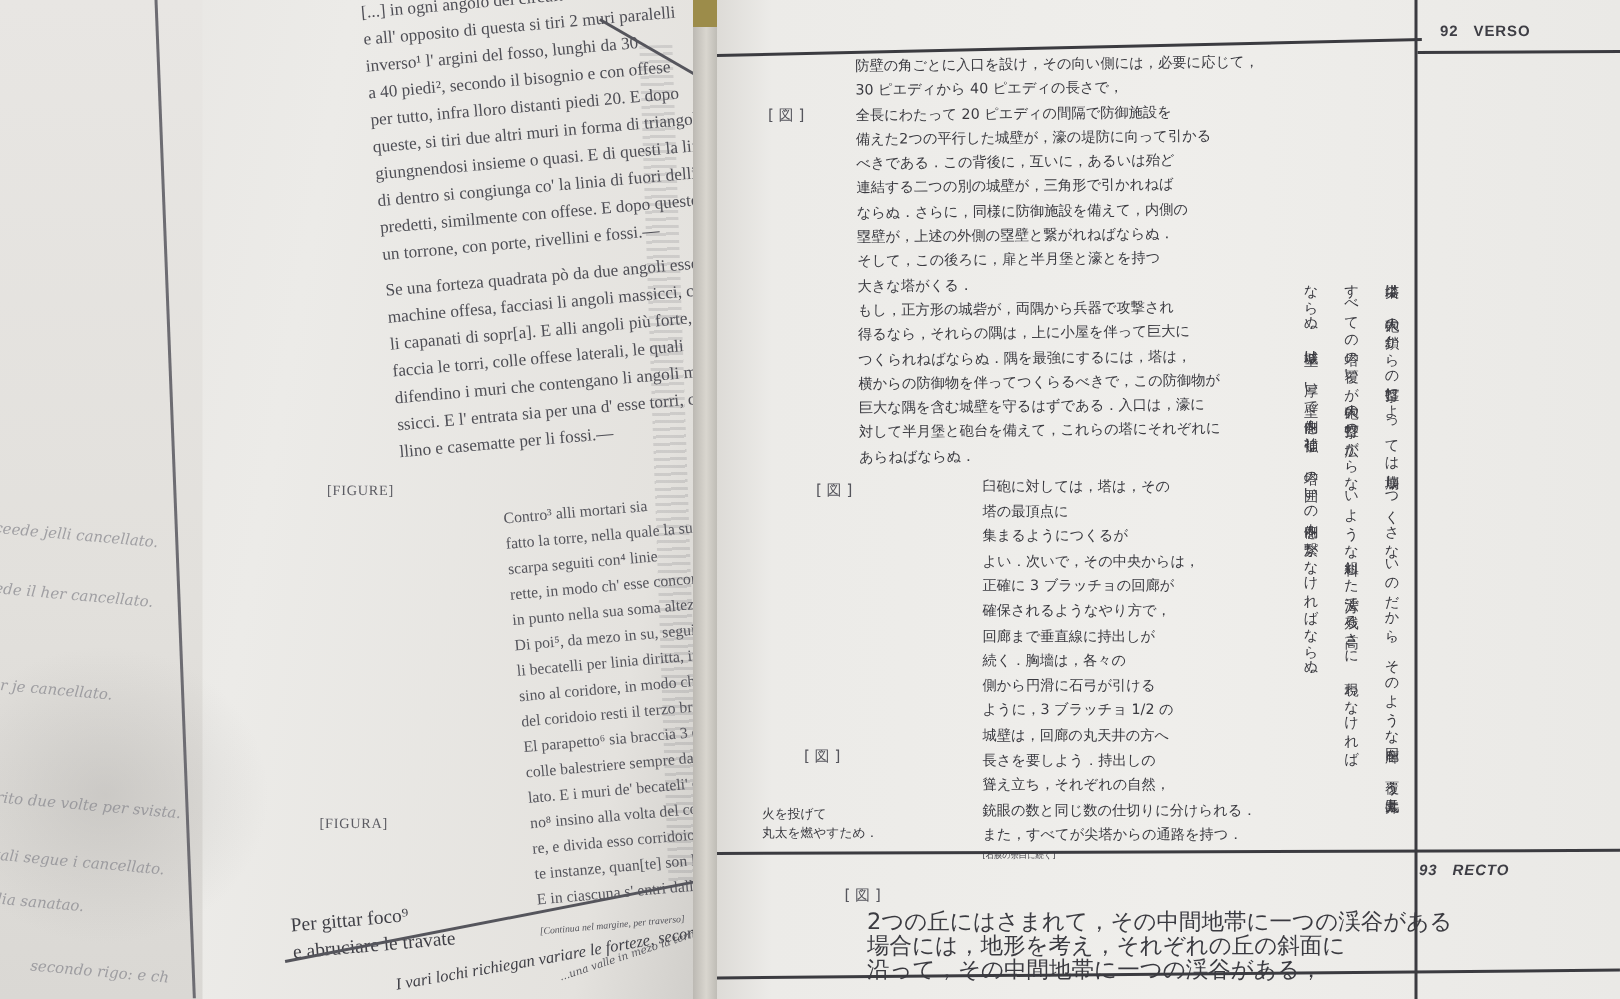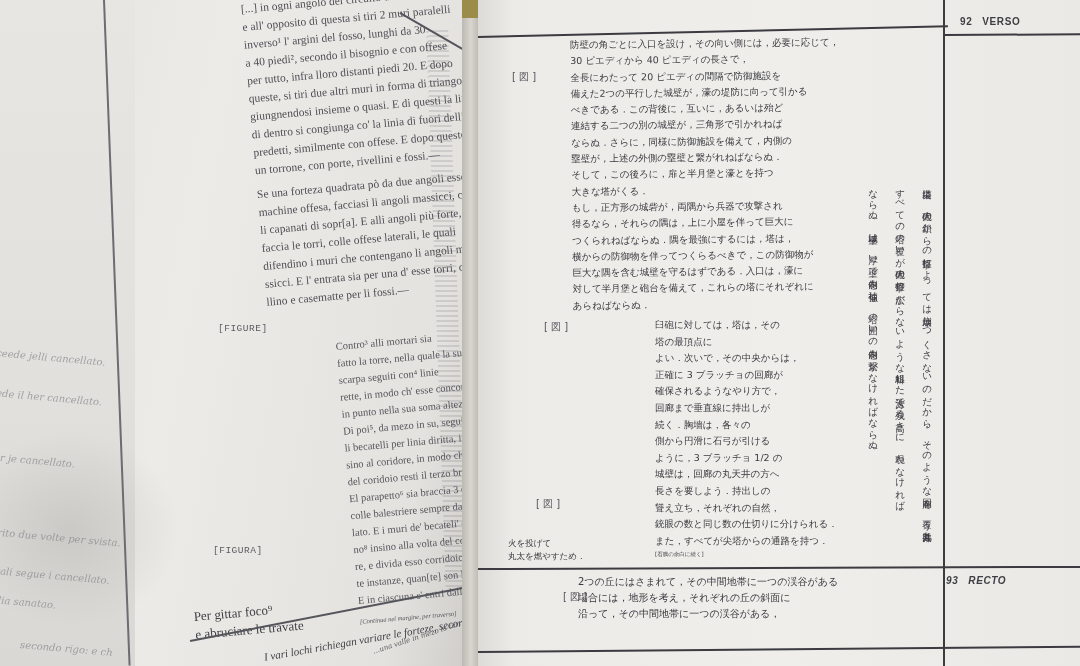--- a/index.html
+++ b/index.html
@@ -42,21 +42,21 @@
   .it-main .para2 { margin-top: 6px; }
   .it-col2 {
     position: absolute; left: 335px; top: 338px; width: 150px;
     transform: rotate(-5deg); transform-origin: top left;
     font-size: 10.5px; line-height: 17px; color: #55555c;
     font-family: "Liberation Serif", serif;
   }
   .it-col2 p { margin: 0; white-space: nowrap; }
   .it-col2 .note { font-size: 6.5px; font-style: italic; margin-top: 4px; }
   .fig-label {
-    position: absolute; font-family: Liberation Mono, monospace;
+    position: absolute; font-family: Liberation Serif, serif;
     font-size: 9.5px; color: #5b5b62; letter-spacing: .5px;
   }
   .marg-note {
     position: absolute; left: 193px; top: 608px;
     transform: rotate(-5deg); transform-origin: top left;
     font-size: 13px; line-height: 18px; color: #3f3f46;
     font-family: "Liberation Serif", serif; white-space: nowrap;
   }
   .curve-rule {
     position: absolute; left: 190px; top: 640px; width: 300px; height: 1.5px;
@@ -114,21 +114,21 @@
   .ja-fig {
     position: absolute; font-family: "DejaVu Sans", sans-serif; font-size: 10px; color: #55555c;
   }
   .ja-marg {
     position: absolute; left: 508px; top: 537px; font-size: 8.5px; line-height: 12.5px;
   }
   .ja-bottom-caption {
     position: absolute; left: 578px; top: 573px; font-size: 9.5px;
   }
   .ja-block4 {
-    position: absolute; left: 578px; top: 574px; font-size: 10px; line-height: 16px;
+    position: absolute; left: 578px; top: 606px; font-size: 15px; line-height: 16px;
   }
   .vert-col {
     position: absolute; writing-mode: vertical-rl; font-family: "DejaVu Sans", sans-serif;
     font-size: 9.5px; color: #3a3a40; white-space: nowrap; letter-spacing: .5px;
   }
   .page-label {
     position: absolute; font-family: "Liberation Sans", sans-serif; font-weight: bold;
     font-size: 10px; color: #3e3e45; letter-spacing: .6px;
   }
   .page-label .num { margin-right: 10px; }
@@ -250,20 +250,21 @@
     <p>つくられねばならぬ．隅を最強にするには，塔は，</p>
     <p>横からの防御物を伴ってつくらるべきで，この防御物が</p>
     <p>巨大な隅を含む城壁を守るはずである．入口は，濠に</p>
     <p>対して半月堡と砲台を備えて，これらの塔にそれぞれに</p>
     <p>あらねばならぬ．</p>
   </div>
 
   <div class="ja ja-block2">
     <p>臼砲に対しては，塔は，その</p>
     <p>塔の最頂点に</p>
+    <p>集まるようにつくるが</p>
     <p>よい．次いで，その中央からは，</p>
     <p>正確に 3 ブラッチョの回廊が</p>
     <p>確保されるようなやり方で，</p>
     <p>回廊まで垂直線に持出しが</p>
     <p>続く．胸墻は，各々の</p>
     <p>側から円滑に石弓が引ける</p>
     <p>ように，3 ブラッチョ 1/2 の</p>
     <p>城壁は，回廊の丸天井の方へ</p>
     <p>長さを要しよう．持出しの</p>
     <p>聳え立ち，それぞれの自然，</p>

